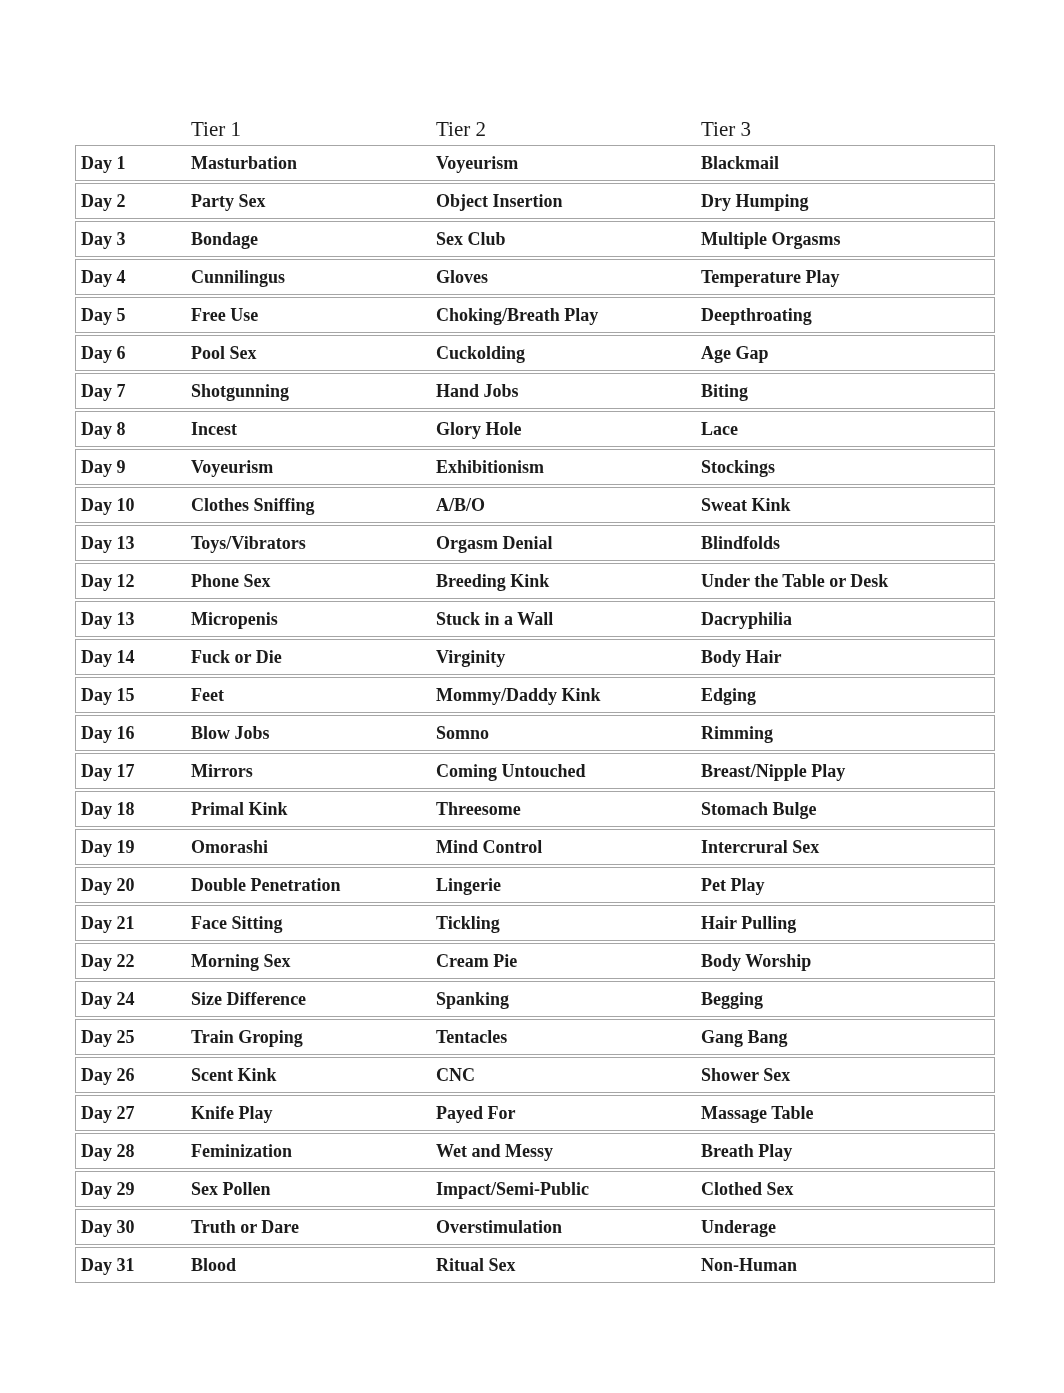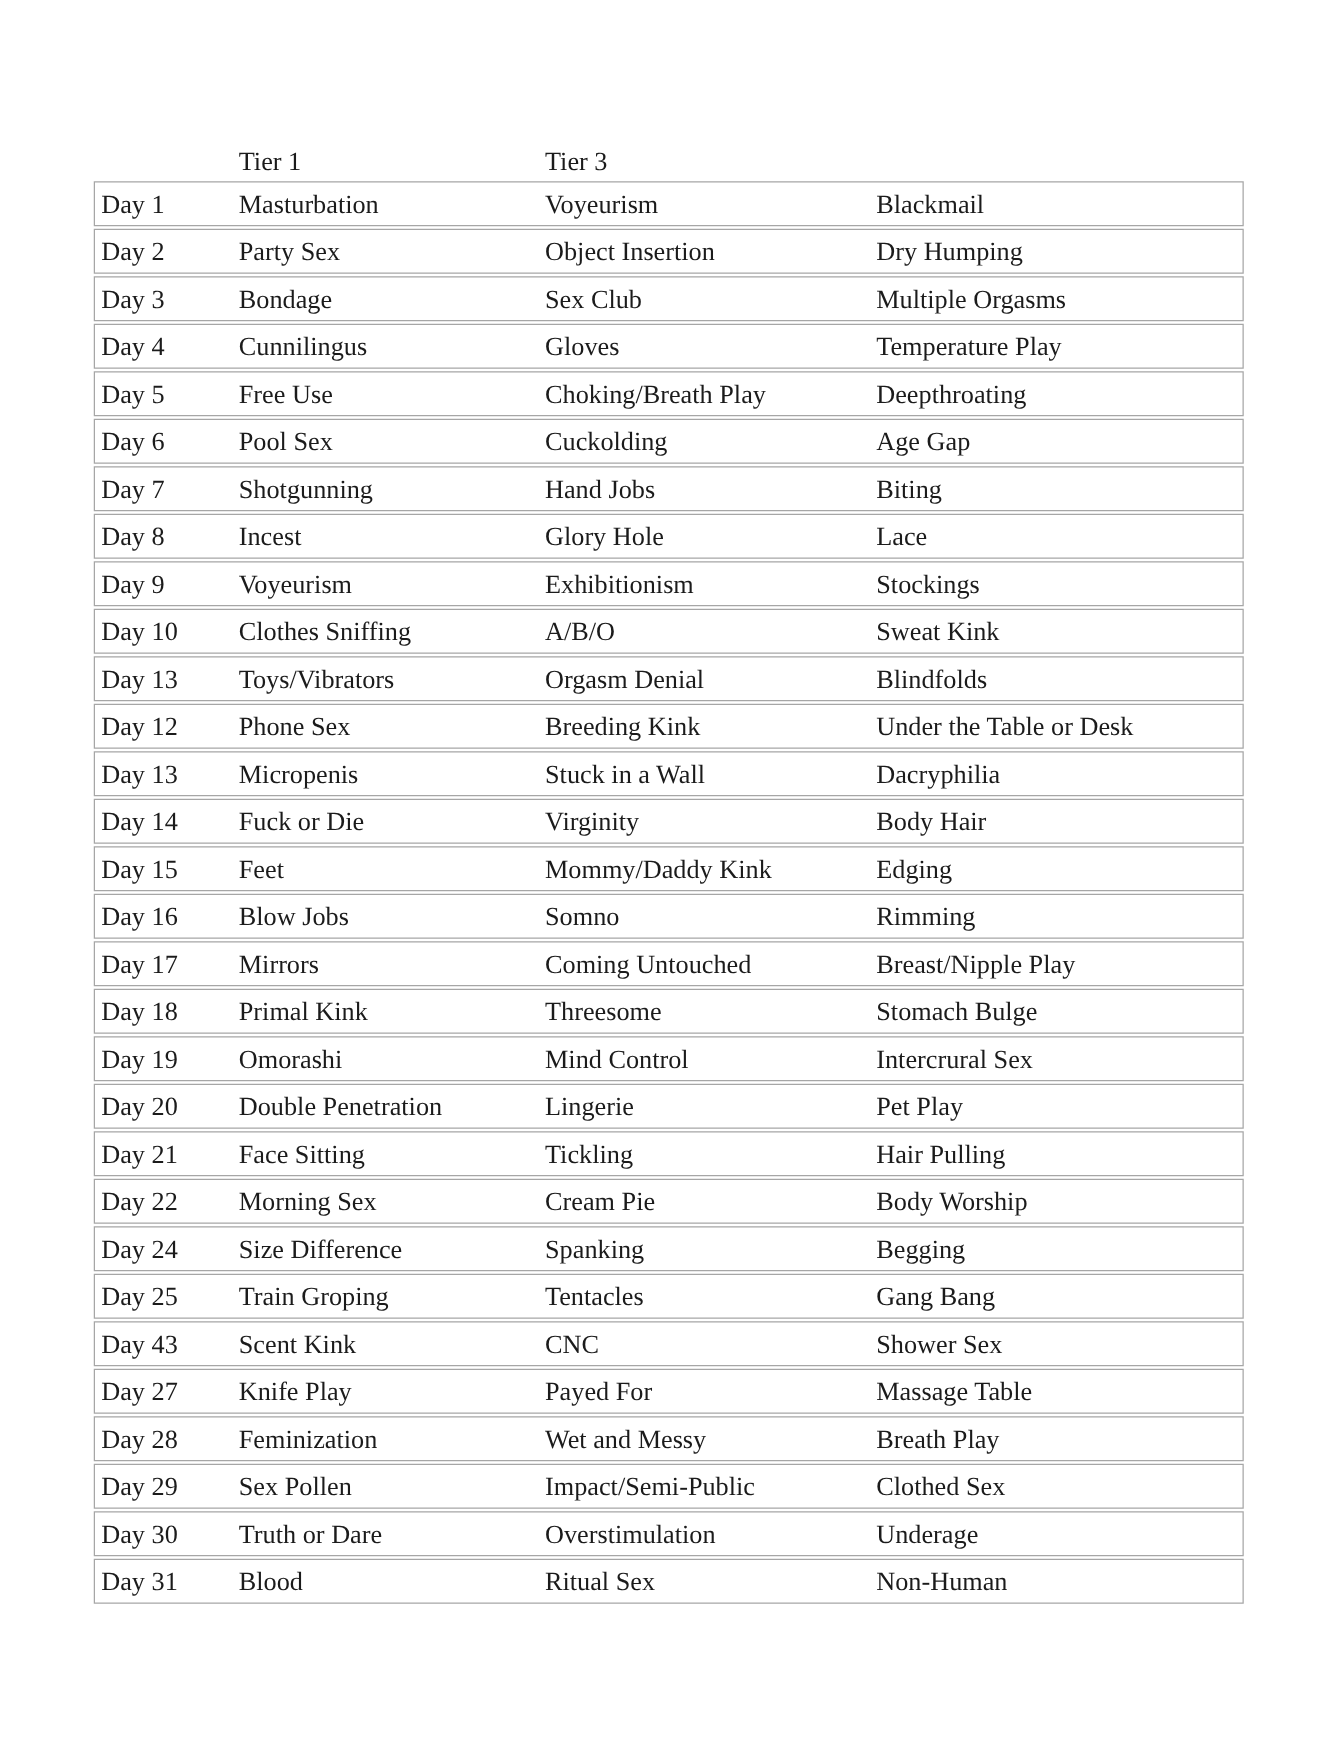--- a/index.html
+++ b/index.html
@@ -32,39 +32,41 @@
   .table-body {
     width: 920px;
   }
   .row {
     margin-left: 75px;
     width: 918px;
     height: 34px;
     border: 1px solid #a6a6a6;
     margin-bottom: 2px;
     background: #ffffff;
-    font-size: 21px;
+    font-size: 18px;
+    font-weight: bold;
   }
   .cell {
     overflow: hidden;
     white-space: nowrap;
     line-height: 34px;
   }
   .day-cell {
     padding-left: 5px;
   }
 </style>
 </head>
 <body>
 
 <div class="page">
 
   <div class="header-row grid-cols">
     <div class="cell day-cell"></div>
     <div class="cell">Tier 1</div>
+    <div class="cell">Tier 2</div>
     <div class="cell">Tier 3</div>
   </div>
 
   <div class="table-body" id="table-body">
   <div class="row grid-cols">
     <div class="cell day-cell">Day 1</div>
     <div class="cell">Masturbation</div>
     <div class="cell">Voyeurism</div>
     <div class="cell">Blackmail</div>
   </div>
@@ -225,21 +227,21 @@
   </div>
 
   <div class="row grid-cols">
     <div class="cell day-cell">Day 25</div>
     <div class="cell">Train Groping</div>
     <div class="cell">Tentacles</div>
     <div class="cell">Gang Bang</div>
   </div>
 
   <div class="row grid-cols">
-    <div class="cell day-cell">Day 43</div>
+    <div class="cell day-cell">Day 26</div>
     <div class="cell">Scent Kink</div>
     <div class="cell">CNC</div>
     <div class="cell">Shower Sex</div>
   </div>
 
   <div class="row grid-cols">
     <div class="cell day-cell">Day 27</div>
     <div class="cell">Knife Play</div>
     <div class="cell">Payed For</div>
     <div class="cell">Massage Table</div>

